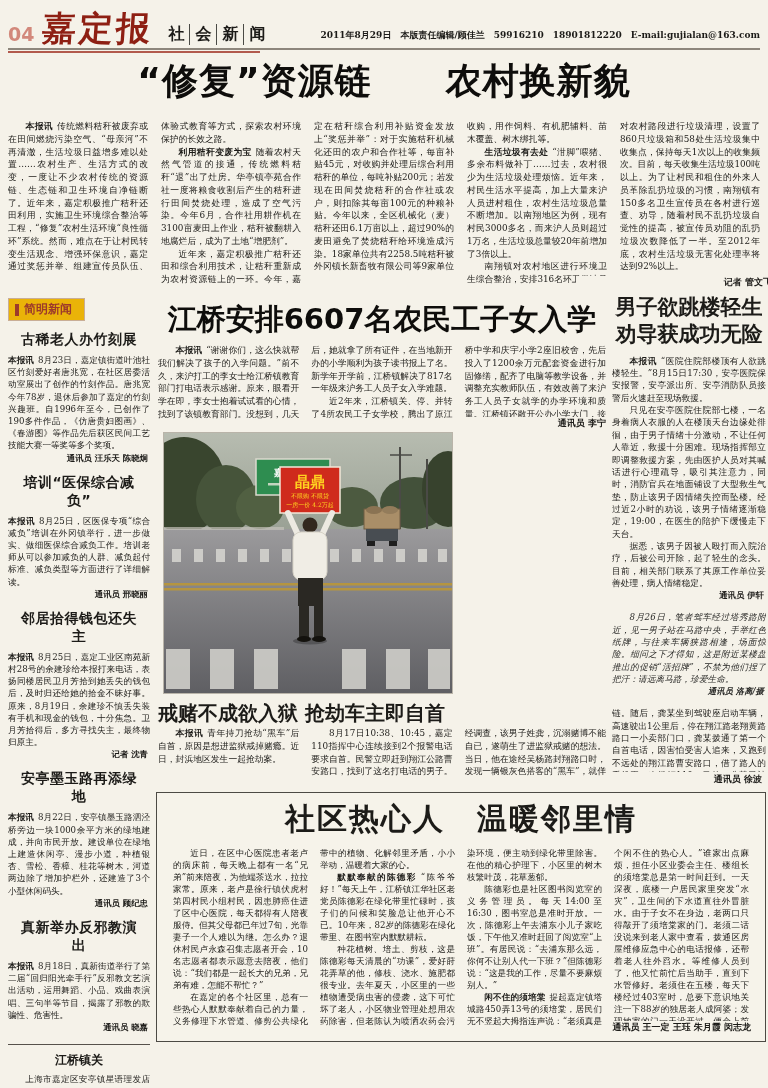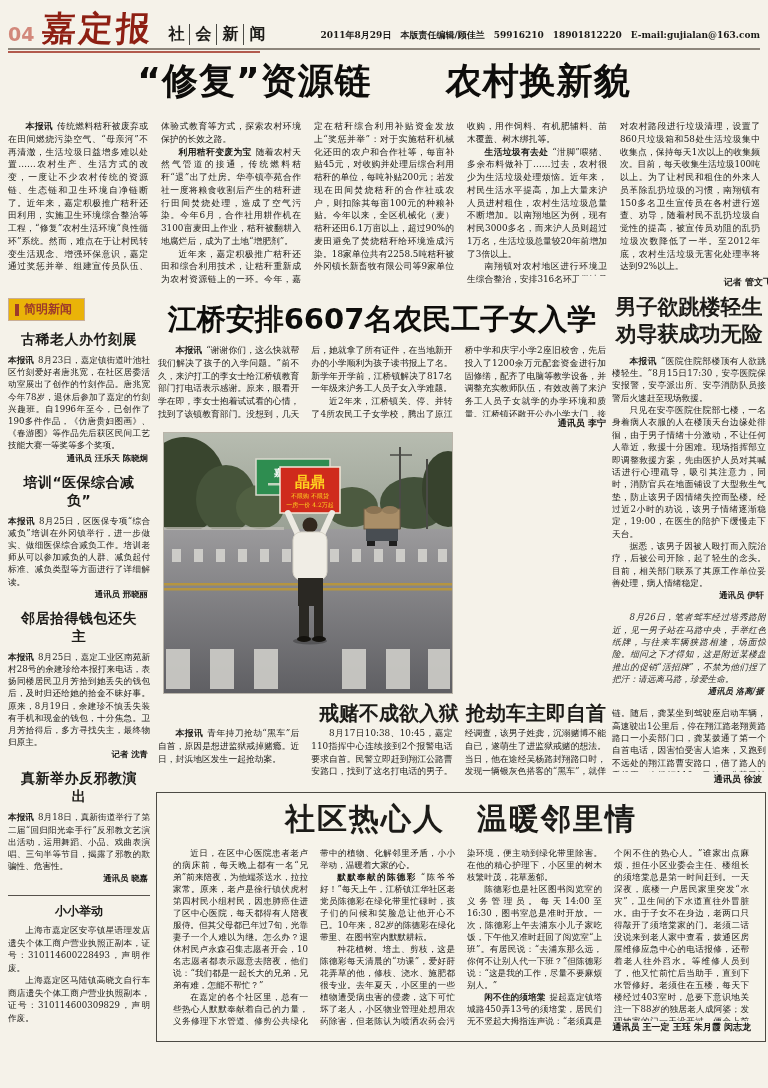--- a/index.html
+++ b/index.html
@@ -50,21 +50,21 @@
             font-size:29px;font-weight:900;color:#0e0d0b;font-family:"DejaVu Sans","Liberation Sans",sans-serif}
   #jq-body{position:absolute;left:158px;top:344px;width:448px;height:86px;
            column-count:3;column-gap:12px;overflow:hidden}
   #jq-byline{position:absolute;left:460px;top:417px;width:146px}
 
   
   #photo{position:absolute;left:163px;top:432px;width:290px;height:262px;border:1px solid #b9b4a9;background:#9a9a98}
   #photo svg{display:block;width:100%;height:100%}
 
   
-  #jd-title{position:absolute;left:158px;top:700px;width:448px;text-align:right;
+  #jd-title{position:absolute;left:158px;top:700px;width:448px;text-align:left;
             font-size:20px;font-weight:900;font-family:"DejaVu Sans","Liberation Sans",sans-serif}
   #jd-body{position:absolute;left:158px;top:727px;width:448px;height:62px;
            column-count:3;column-gap:12px;overflow:hidden}
   #jd-byline{position:absolute;left:612px;top:773px;width:150px}
 
   
   #rightcol{position:absolute;left:612px;top:294px;width:154px;height:478px;overflow:hidden}
   #tl-title{font-size:21px;font-weight:900;text-align:center;line-height:1.28;
             font-family:"DejaVu Sans","Liberation Sans",sans-serif}
   #tl-title span{display:block}
@@ -125,29 +125,34 @@
     <p class="body-text"><b class="ri">本报讯</b><span>8月25日，区医保专项“综合减负”培训在外冈镇举行，进一步做实、做细医保综合减负工作。培训老师从可以参加减负的人群、减负起付标准、减负类型等方面进行了详细解读。</span></p>
     <div class="byl">通讯员 邢晓丽</div>
   </section>
 
   <section class="brief">
     <h3>邻居拾得钱包还失主</h3>
     <p class="body-text"><b class="ri">本报讯</b><span>8月25日，嘉定工业区南苑新村28号的余建珍给本报打来电话，表扬同楼居民卫月芳拾到她丢失的钱包后，及时归还给她的拾金不昧好事。原来，8月19日，余建珍不慎丢失装有手机和现金的钱包，十分焦急。卫月芳拾得后，多方寻找失主，最终物归原主。</span></p>
     <div class="byl">记者 沈青</div>
   </section>
 
+  <section class="brief">
+    <h3>安亭墨玉路再添绿地</h3>
+    <p class="body-text"><b class="ri">本报讯</b><span>8月22日，安亭镇墨玉路泗泾桥旁边一块1000余平方米的绿地建成，并向市民开放。建设单位在绿地上建造休闲亭、漫步小道，种植银杏、雪松、香樟、桂花等树木，河道两边除了增加护栏外，还建造了3个小型休闲码头。</span></p>
+    <div class="byl">通讯员 顾纪忠</div>
+  </section>
 
   <section class="brief">
     <h3>真新举办反邪教演出</h3>
     <p class="body-text"><b class="ri">本报讯</b><span>8月18日，真新街道举行了第二届“回归阳光牵手行”反邪教文艺演出活动，运用舞蹈、小品、戏曲表演唱、三句半等节目，揭露了邪教的欺骗性、危害性。</span></p>
     <div class="byl">通讯员 晓嘉</div>
   </section>
 
   <section id="lost">
-    <h4>小小举动</h4>
+    <h4>江桥镇关</h4>
     <p>上海市嘉定区安亭镇星语理发店遗失个体工商户营业执照正副本，证号：310114600228493，声明作废。</p>
     <p>上海嘉定区马陆镇高晓文自行车商店遗失个体工商户营业执照副本，证号：310114600309829，声明作废。</p>
 
   </section>
 </aside>
 
 <h2 id="jq-title">江桥安排6607名农民工子女入学</h2>
 <div id="jq-body" class="body-text">
   <p><b class="ri">本报讯</b><span>“谢谢你们，这么快就帮我们解决了孩子的入学问题。”前不久，来沪打工的李女士给江桥镇教育部门打电话表示感谢。原来，眼看开学在即，李女士抱着试试看的心情，找到了该镇教育部门。没想到，几天后，她就拿了所有证件，在当地新开办的小学顺利为孩子读书报上了名。新学年开学前，江桥镇解决了817名一年级来沪务工人员子女入学难题。</span></p>
   <p><span>近2年来，江桥镇关、停、并转了4所农民工子女学校，腾出了原江桥中学和庆宇小学2座旧校舍，先后投入了1200余万元配套资金进行加固修缮，配齐了电脑等教学设备，并调整充实教师队伍，有效改善了来沪务工人员子女就学的办学环境和质量。江桥镇还敞开公办小学大门，接纳来沪务工人员子女就学。目前，全镇已有6607名农民工子女学龄学生得到妥善安排。</span></p>

